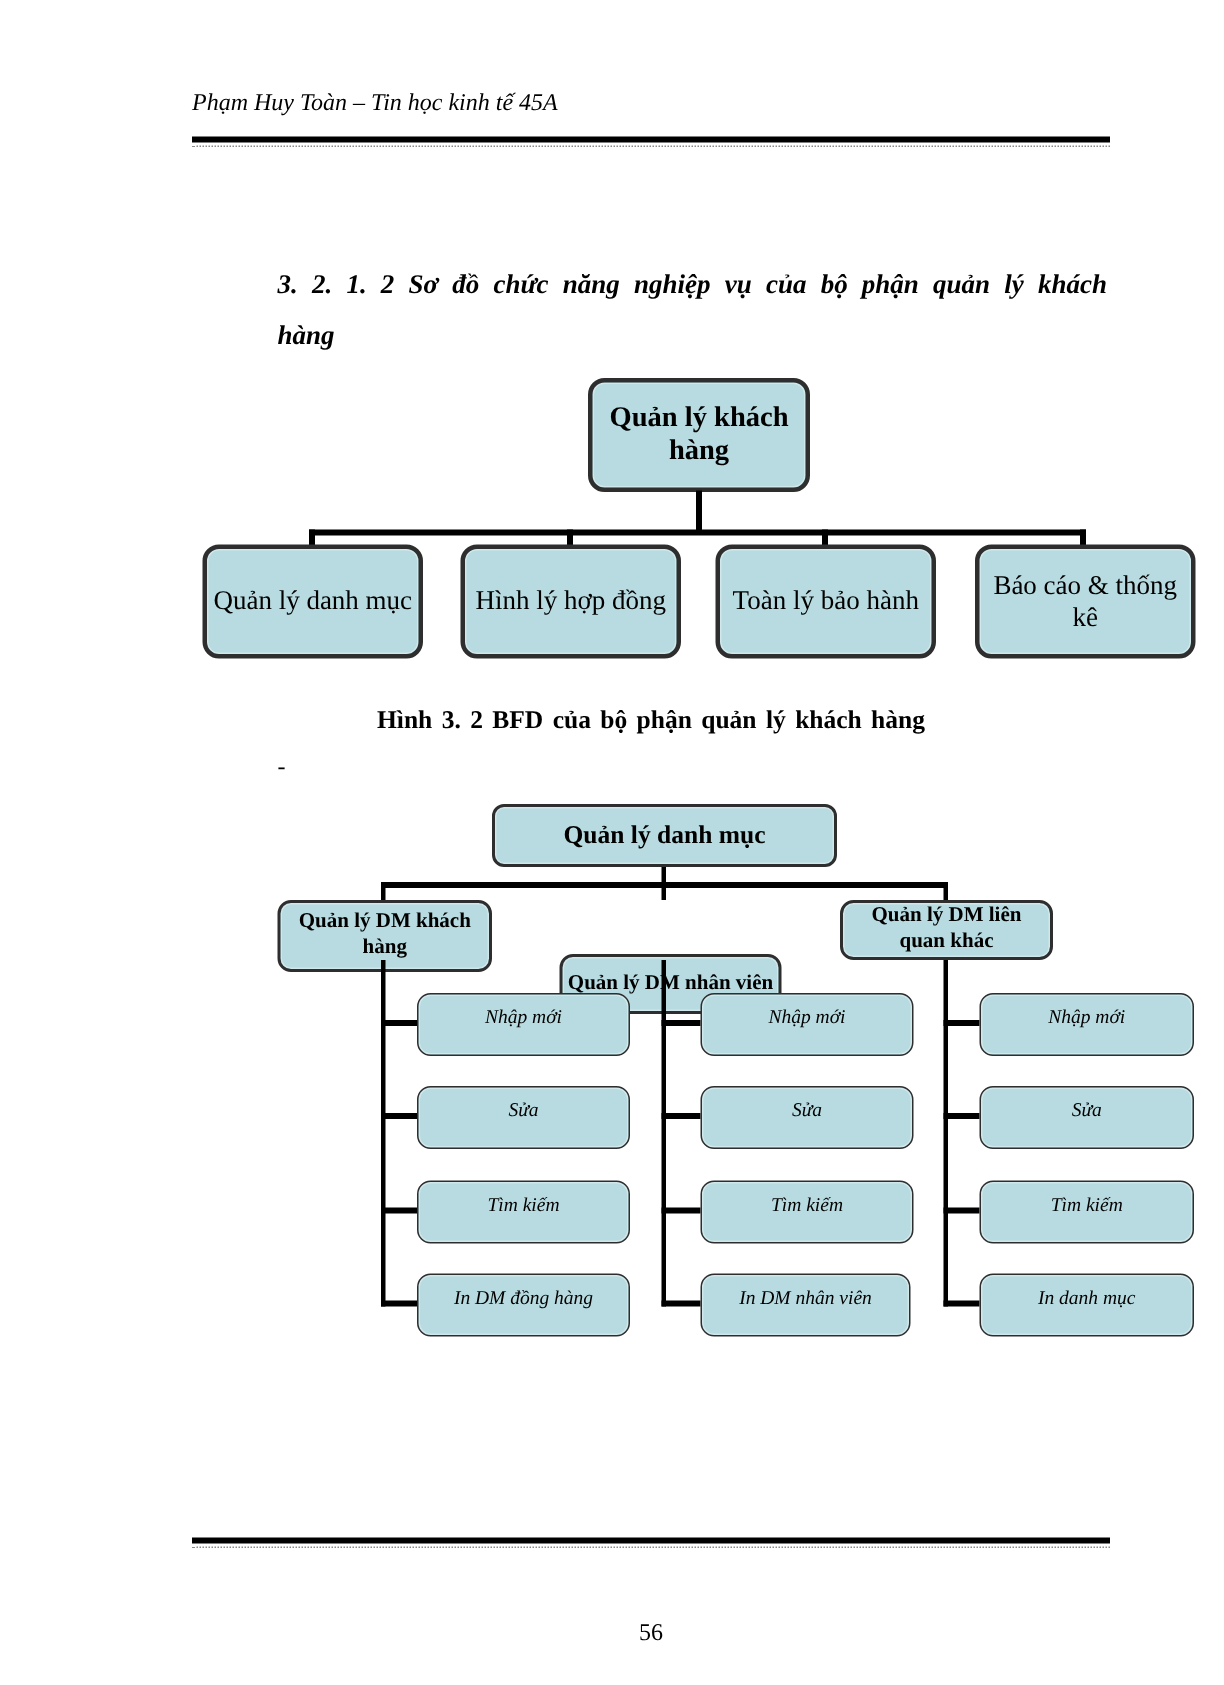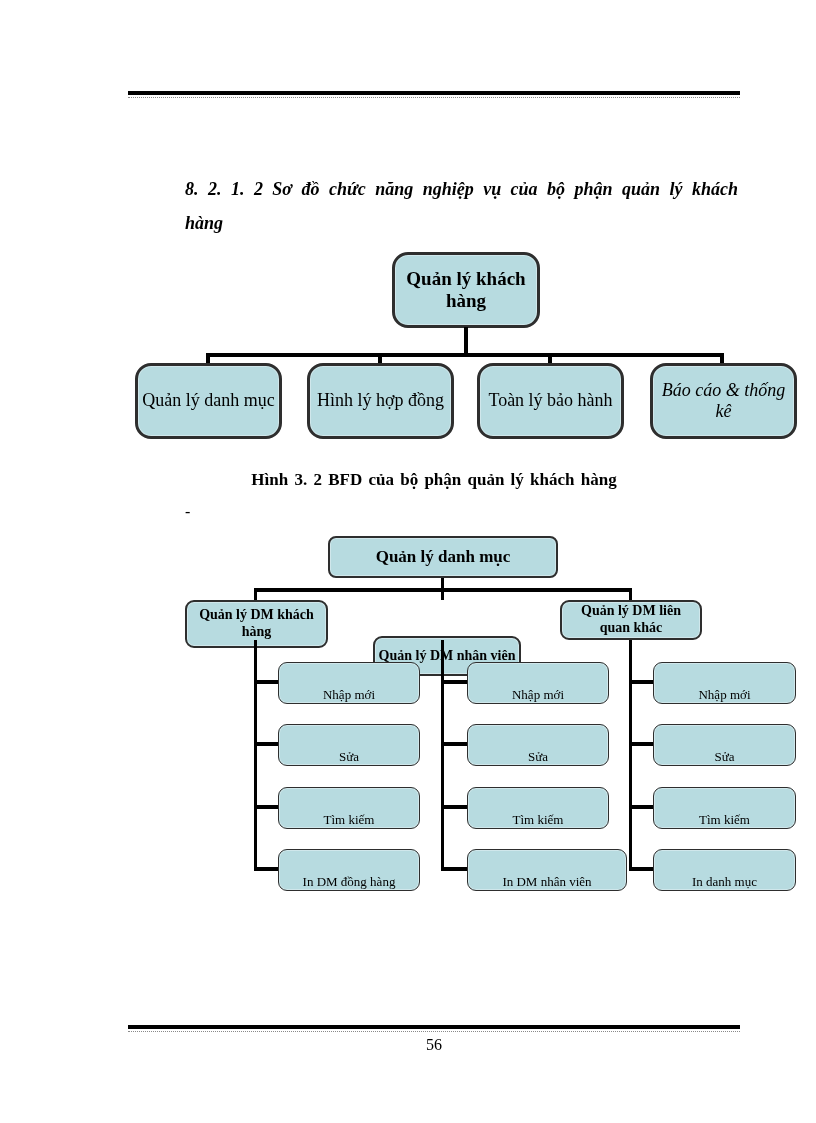--- a/index.html
+++ b/index.html
@@ -21,21 +21,21 @@
   }
   .abs { position: absolute; }
 
   
   .header-text {
     left: 128px; top: 60px; width: 500px;
     font-style: italic; font-size: 16px;
   }
   .rule-thick { left: 128px; width: 612px; height: 4px; background: var(--line); }
   .rule-thin  { left: 128px; width: 612px; height: 0; border-top: 1px dotted #8a8a8a; }
-  .footer-num { left: 128px; top: 1036px; width: 612px; text-align: center; font-size: 16px; }
+  .footer-num { left: 128px; top: 1080px; width: 612px; text-align: center; font-size: 16px; }
 
   
   .heading-l1 {
     left: 185px; top: 179px; width: 553px;
     font-size: 18px; font-weight: bold; font-style: italic;
     text-align: justify; text-align-last: justify; white-space: nowrap;
   }
   .heading-l2 {
     left: 185px; top: 213px; width: 553px;
     font-size: 18px; font-weight: bold; font-style: italic;
@@ -54,55 +54,56 @@
   .box {
     position: absolute;
     background: var(--box-fill);
     border: 2px solid var(--box-border);
     border-radius: 11px;
     display: flex; align-items: center; justify-content: center;
     text-align: center;
     line-height: 1.18;
     box-shadow: inset 0 0 0 1px rgba(255,255,255,.35);
   }
-  .box-lg  { border-width: 3px; font-size: 18px; padding: 2px 2px; border-radius: 16px; }
+  .box-lg  { border-width: 3px; font-size: 18px; padding: 2px 2px; }
   .box-root1 { font-weight: bold; font-size: 19px; }
   .box-root2 { font-weight: bold; font-size: 17px; border-width: 2px; border-radius: 8px; }
   .box-hdr   { font-weight: bold; font-size: 14px; border-radius: 9px; padding: 1px 3px; }
   .box-leaf  {
     font-size: 13px; border-width: 1.5px; border-radius: 9px;
-    align-items: flex-start; padding-top: 24px;
+    align-items: flex-start; padding-top: 7px; font-style: italic;
   }
   .cline { position: absolute; background: var(--line); }
 </style>
 </head>
 <body>
 
 <div class="page">
 
+  <div class="abs header-text">Phạm Huy Toàn – Tin học kinh tế 45A</div>
   <div class="abs rule-thick" style="top:91px"></div>
   <div class="abs rule-thin" style="top:97px"></div>
 
-  <div class="abs heading-l1">8. 2. 1. 2 Sơ đồ chức năng nghiệp vụ của bộ phận quản lý khách</div>
+  <div class="abs heading-l1">3. 2. 1. 2 Sơ đồ chức năng nghiệp vụ của bộ phận quản lý khách</div>
   <div class="abs heading-l2">hàng</div>
 
   <div>
     <div class="box box-lg box-root1" style="left:392px; top:252px; width:148px; height:76px;">Quản lý khách hàng</div>
 
     <div class="cline" style="left:464px; top:327px; width:4px;  height:28px;"></div>
     <div class="cline" style="left:206px; top:353px; width:518px; height:4px;"></div>
     <div class="cline" style="left:206px; top:353px; width:4px; height:12px;"></div>
     <div class="cline" style="left:378px; top:353px; width:4px; height:12px;"></div>
     <div class="cline" style="left:548px; top:353px; width:4px; height:12px;"></div>
     <div class="cline" style="left:720px; top:353px; width:4px; height:12px;"></div>
 
     <div class="box box-lg" style="left:135px; top:363px; width:147px; height:76px;">Quản lý danh mục</div>
     <div class="box box-lg" style="left:307px; top:363px; width:147px; height:76px;">Hình lý hợp đồng</div>
     <div class="box box-lg" style="left:477px; top:363px; width:147px; height:76px;">Toàn lý bảo hành</div>
-    <div class="box box-lg" style="left:650px; top:363px; width:147px; height:76px;font-style:italic;">Báo cáo &amp; thống kê</div>
+    <div class="box box-lg" style="left:650px; top:363px; width:147px; height:76px;">Báo cáo &amp; thống kê</div>
   </div>
 
   <div class="abs caption">Hình 3. 2 BFD của bộ phận quản lý khách hàng</div>
   <div class="abs bullet-line">
     <span>-</span>
   </div>
 
   <div>
     <div class="box box-root2" style="left:328px; top:536px; width:230px; height:42px;">Quản lý danh mục</div>
 
@@ -136,21 +137,21 @@
     <div class="cline" style="left:629px; top:867px; width:24px; height:4px;"></div>
 
     <div class="box box-leaf" style="left:278px; top:662px; width:142px; height:42px;">Nhập mới</div>
     <div class="box box-leaf" style="left:278px; top:724px; width:142px; height:42px;">Sửa</div>
     <div class="box box-leaf" style="left:278px; top:787px; width:142px; height:42px;">Tìm kiếm</div>
     <div class="box box-leaf" style="left:278px; top:849px; width:142px; height:42px;">In DM đồng hàng</div>
 
     <div class="box box-leaf" style="left:467px; top:662px; width:142px; height:42px;">Nhập mới</div>
     <div class="box box-leaf" style="left:467px; top:724px; width:142px; height:42px;">Sửa</div>
     <div class="box box-leaf" style="left:467px; top:787px; width:142px; height:42px;">Tìm kiếm</div>
-    <div class="box box-leaf" style="left:467px; top:849px; width:160px; height:42px;">In DM nhân viên</div>
+    <div class="box box-leaf" style="left:467px; top:849px; width:140px; height:42px;">In DM nhân viên</div>
 
     <div class="box box-leaf" style="left:653px; top:662px; width:143px; height:42px;">Nhập mới</div>
     <div class="box box-leaf" style="left:653px; top:724px; width:143px; height:42px;">Sửa</div>
     <div class="box box-leaf" style="left:653px; top:787px; width:143px; height:42px;">Tìm kiếm</div>
     <div class="box box-leaf" style="left:653px; top:849px; width:143px; height:42px;">In danh mục</div>
   </div>
 
   <div class="abs rule-thick" style="top:1025px"></div>
   <div class="abs rule-thin" style="top:1031px"></div>
   <div class="abs footer-num">56</div>

